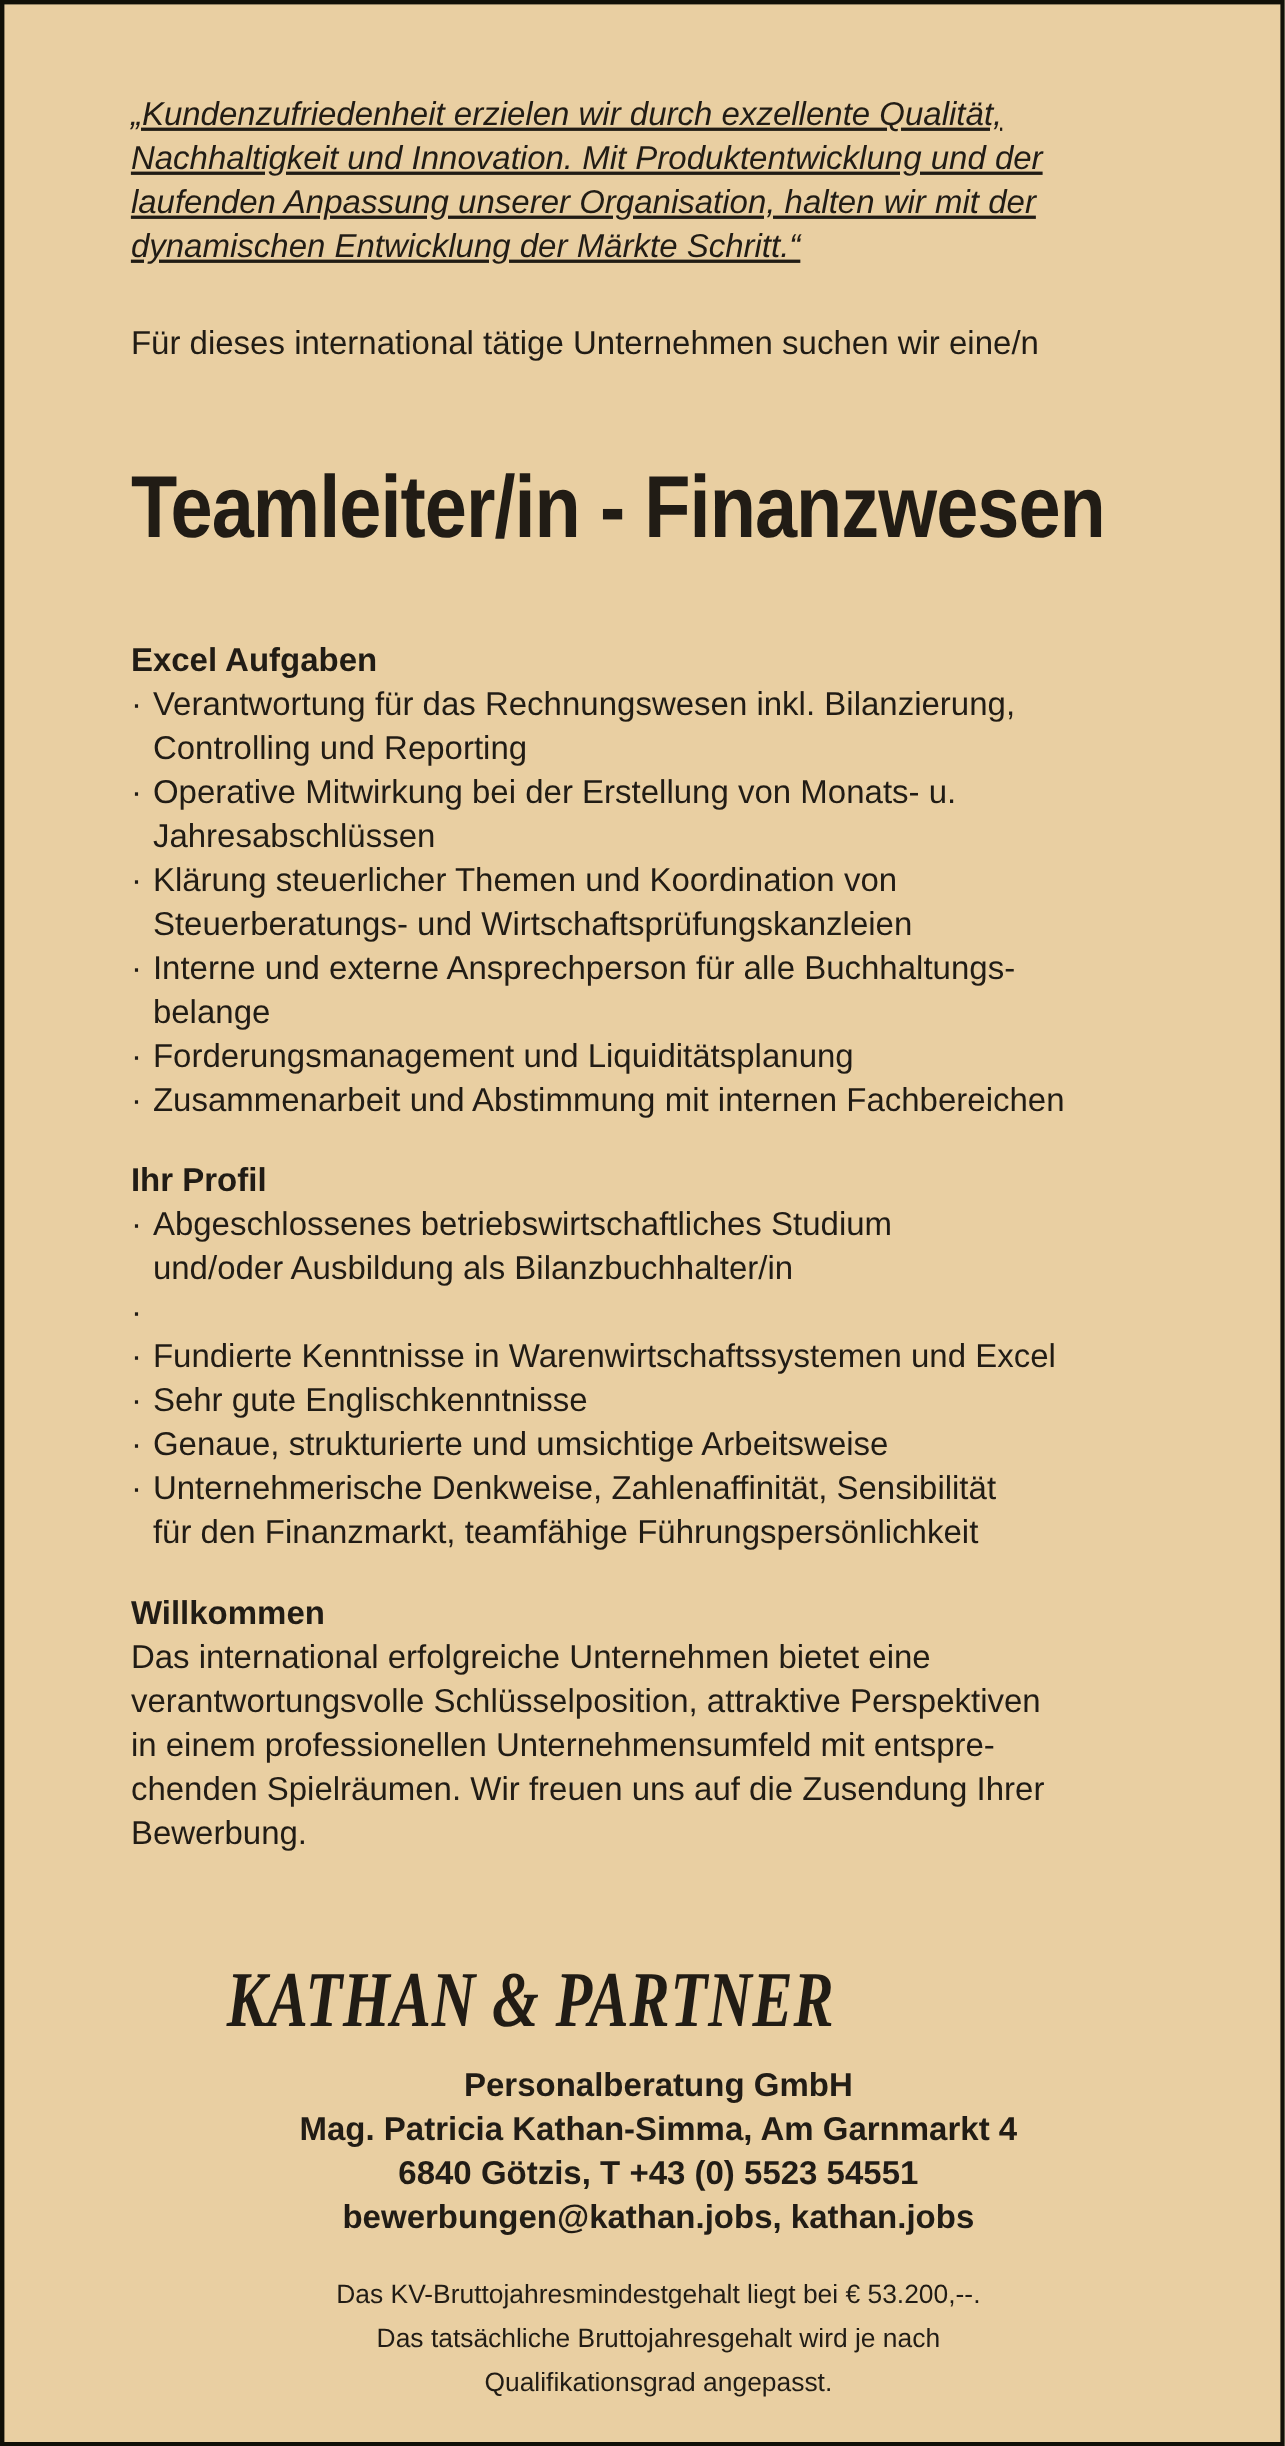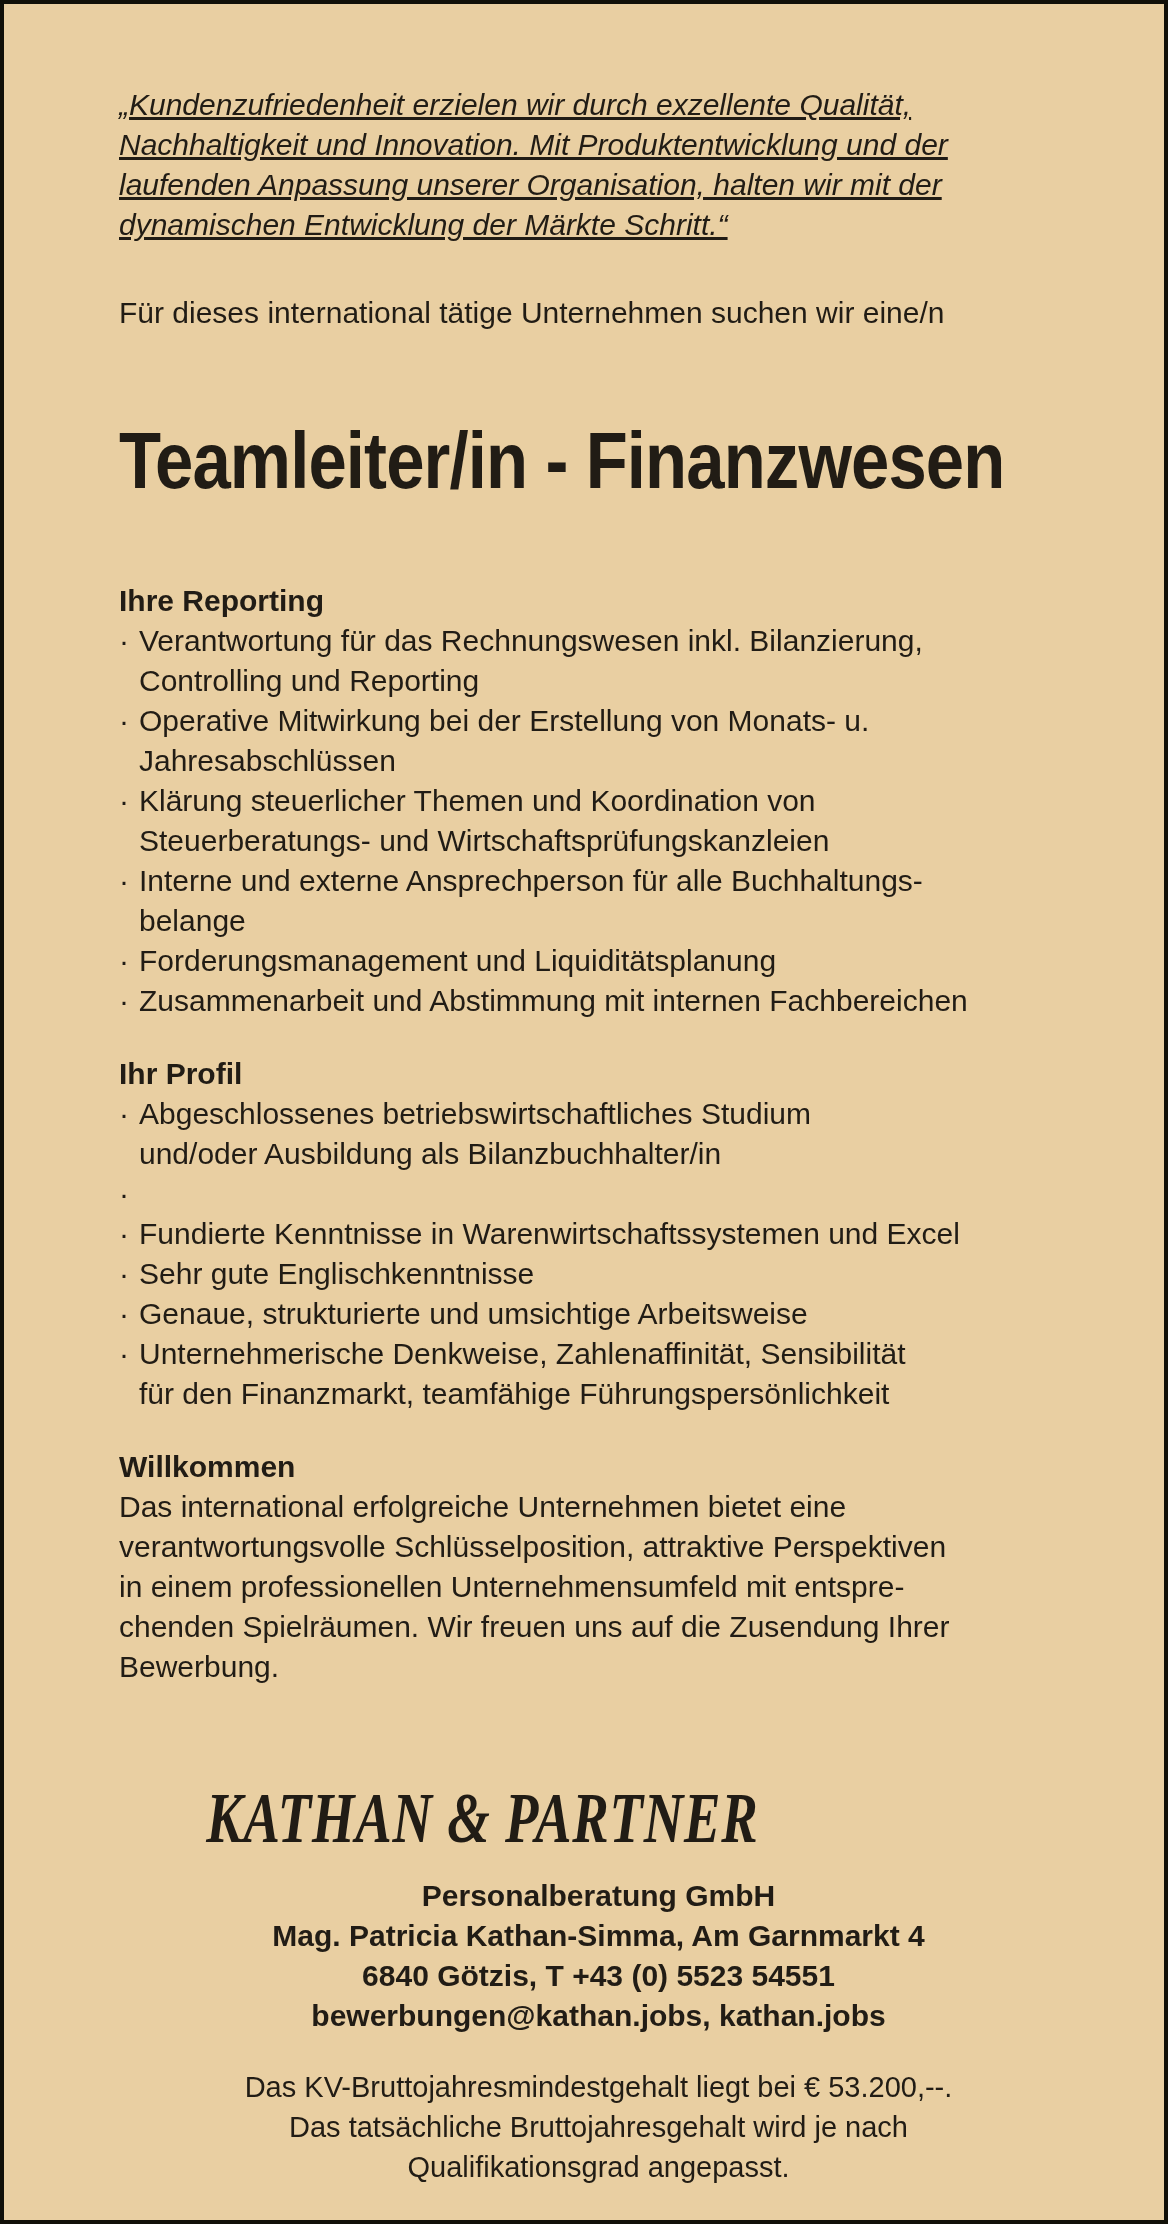--- a/index.html
+++ b/index.html
@@ -90,41 +90,41 @@
   .contact {
     margin-top: 22px;
     text-align: center;
     font-weight: bold;
     white-space: pre-line;
   }
 
   .salary {
     margin-top: 31px;
     text-align: center;
-    font-size: 29px;
+    font-size: 24px;
     line-height: 40px;
     white-space: pre-line;
   }
 </style>
 </head>
 <body>
 
 <div class="page">
 
   <p class="quote">„Kundenzufriedenheit erzielen wir durch exzellente Qualität,
 Nachhaltigkeit und Innovation. Mit Produktentwicklung und der
 laufenden Anpassung unserer Organisation, halten wir mit der
 dynamischen Entwicklung der Märkte Schritt.“</p>
 
   <p class="intro">Für dieses international tätige Unternehmen suchen wir eine/n</p>
 
   <h1 class="job-title">Teamleiter/in - Finanzwesen</h1>
 
   <section>
-    <h2 class="section-heading mt-first">Ihre Reporting</h2>
+    <h2 class="section-heading mt-first">Excel Aufgaben</h2>
     <div class="bullet-list">
       <div class="bullet">
         <span class="dot">·</span>
         <span class="bullet-text">Verantwortung für das Rechnungswesen inkl. Bilanzierung,
 Controlling und Reporting</span>
       </div>
       <div class="bullet">
         <span class="dot">·</span>
         <span class="bullet-text">Operative Mitwirkung bei der Erstellung von Monats- u.
 Jahresabschlüssen</span>

